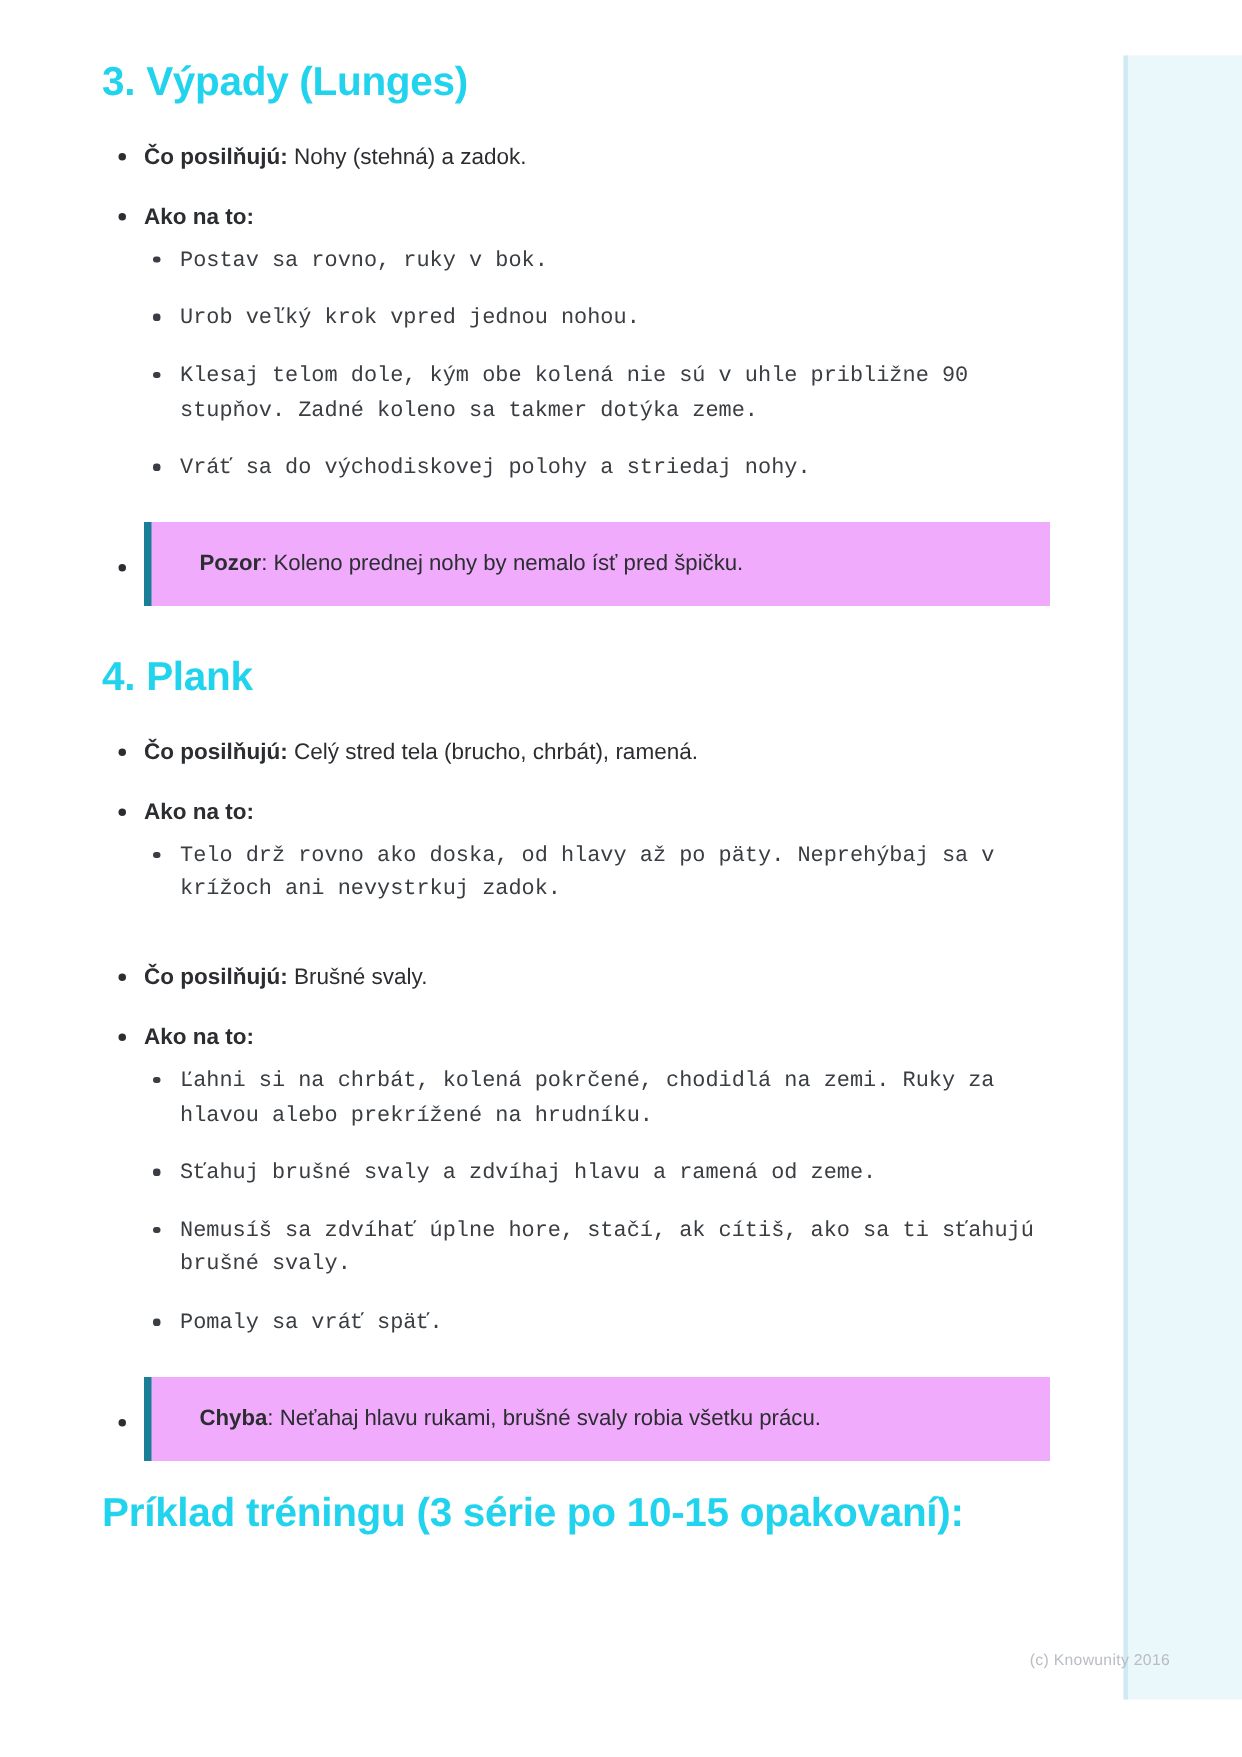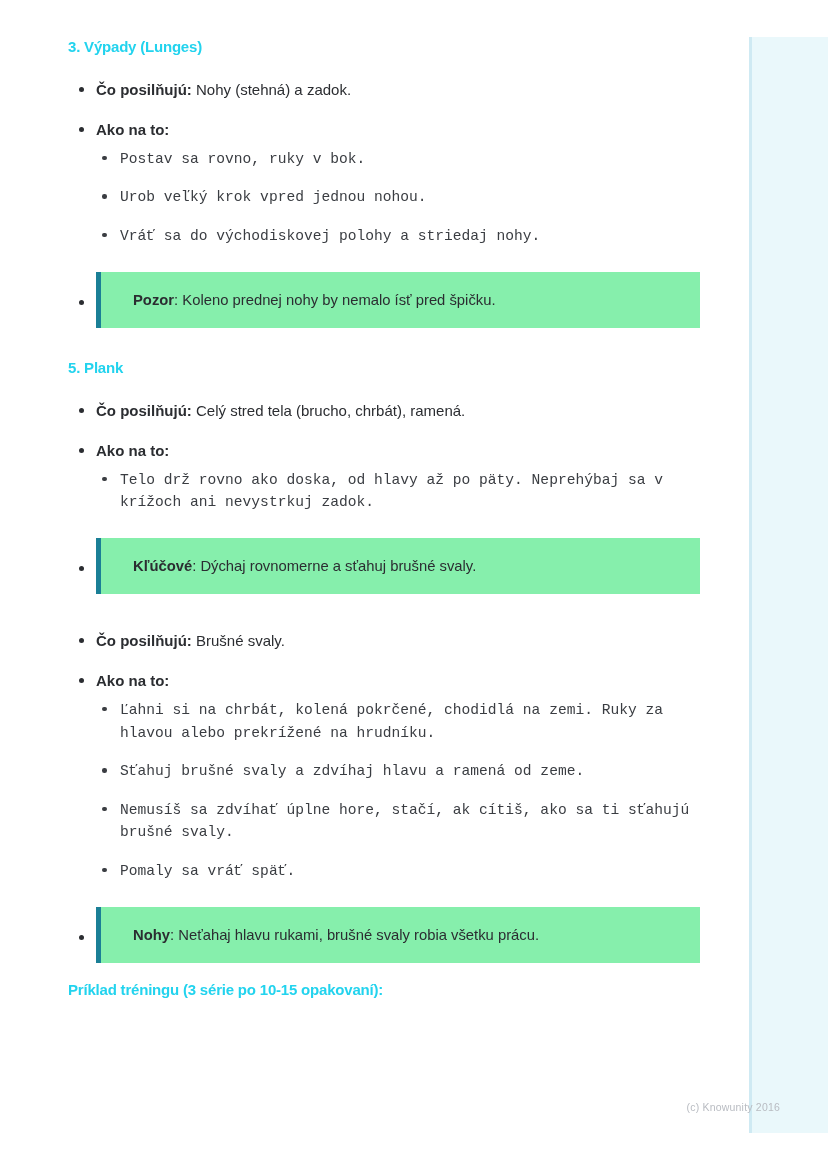--- a/index.html
+++ b/index.html
@@ -44,21 +44,21 @@
   .content {
     position: absolute;
     top: 0;
     left: 0;
     width: 700px;
     padding: 38px 0 0 68px;
   }
 
   h2.section-title {
     color: #22d3ee;
-    font-size: 15px;
+    font-size: 27px;
     font-weight: bold;
     margin: 0 0 22px 0;
     letter-spacing: -0.2px;
     line-height: 1.25;
   }
   .section + .section { margin-top: 36px; }
   .section.s2 { margin-top: 31px; }
 
   
   ul.lvl1 {
@@ -124,21 +124,21 @@
     content: "";
     position: absolute;
     left: 11px;
     top: 28px;
     width: 5px;
     height: 5px;
     border-radius: 50%;
     background: #2b2d31;
   }
   .callout {
-    background: #86efac;
+    background: #f0abfc;
     border-left: 5px solid #1a7f96;
     padding: 17px 20px 17px 32px;
     font-size: 14.8px;
     line-height: 1.5;
     color: #2b2d31;
   }
   .callout .lead { font-weight: bold; }
 
   .final-title { margin-top: 34px; margin-bottom: 0; }
 </style>
@@ -154,52 +154,48 @@
 
     <ul class="lvl1">
       <li>
         <span class="lead">Čo posilňujú:</span><span> Nohy (stehná) a zadok.</span>
       </li>
       <li class="with-sub">
         <span class="lead">Ako na to:</span>
         <ul class="lvl2">
           <li>Postav sa rovno, ruky v bok.</li>
           <li>Urob veľký krok vpred jednou nohou.</li>
+          <li>Klesaj telom dole, kým obe kolená nie sú v uhle približne 90 stupňov. Zadné koleno sa takmer dotýka zeme.</li>
           <li>Vráť sa do východiskovej polohy a striedaj nohy.</li>
         </ul>
       </li>
     </ul>
 
     <div class="callout-row">
       <div class="callout">
         <span class="lead">Pozor</span><span>: Koleno prednej nohy by nemalo ísť pred špičku.</span>
       </div>
     </div>
   </div>
 
   <div class="section s2">
-    <h2 class="section-title">5. Plank</h2>
+    <h2 class="section-title">4. Plank</h2>
 
     <ul class="lvl1">
       <li>
         <span class="lead">Čo posilňujú:</span><span> Celý stred tela (brucho, chrbát), ramená.</span>
       </li>
       <li class="with-sub">
         <span class="lead">Ako na to:</span>
         <ul class="lvl2">
           <li>Telo drž rovno ako doska, od hlavy až po päty. Neprehýbaj sa v krížoch ani nevystrkuj zadok.</li>
         </ul>
       </li>
     </ul>
 
-    <div class="callout-row">
-      <div class="callout">
-        <span class="lead">Kľúčové</span><span>: Dýchaj rovnomerne a sťahuj brušné svaly.</span>
-      </div>
-    </div>
   </div>
 
   <div class="section s3">
 
     <ul class="lvl1">
       <li>
         <span class="lead">Čo posilňujú:</span><span> Brušné svaly.</span>
       </li>
       <li class="with-sub">
         <span class="lead">Ako na to:</span>
@@ -207,21 +203,21 @@
           <li>Ľahni si na chrbát, kolená pokrčené, chodidlá na zemi. Ruky za hlavou alebo prekrížené na hrudníku.</li>
           <li>Sťahuj brušné svaly a zdvíhaj hlavu a ramená od zeme.</li>
           <li>Nemusíš sa zdvíhať úplne hore, stačí, ak cítiš, ako sa ti sťahujú brušné svaly.</li>
           <li>Pomaly sa vráť späť.</li>
         </ul>
       </li>
     </ul>
 
     <div class="callout-row">
       <div class="callout">
-        <span class="lead">Nohy</span><span>: Neťahaj hlavu rukami, brušné svaly robia všetku prácu.</span>
+        <span class="lead">Chyba</span><span>: Neťahaj hlavu rukami, brušné svaly robia všetku prácu.</span>
       </div>
     </div>
   </div>
 
   <h2 class="section-title final-title">Príklad tréningu (3 série po 10-15 opakovaní):</h2>
 
 </div>
 
 <div class="watermark">(c) Knowunity 2016</div>
 

